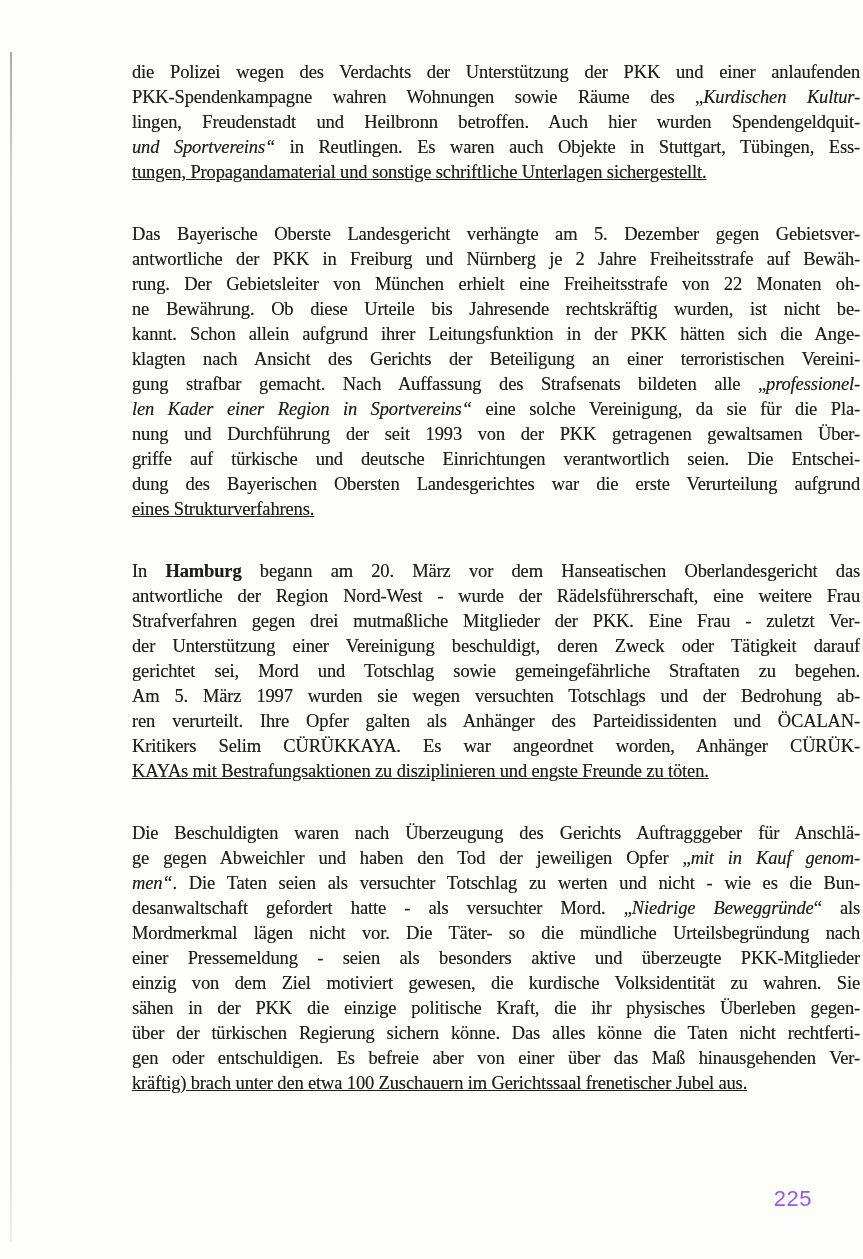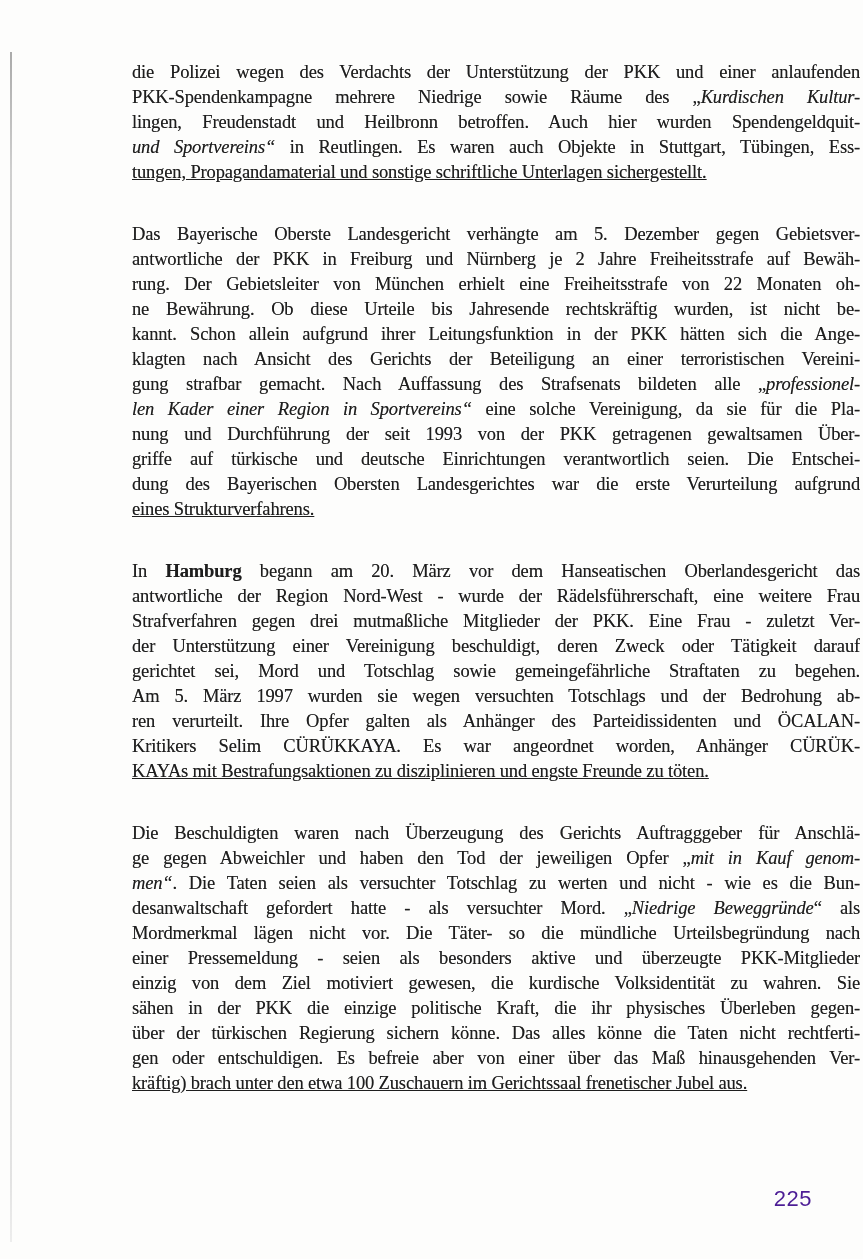--- a/index.html
+++ b/index.html
@@ -52,32 +52,32 @@
   }
   .line i { font-style: italic; }
   .line b { font-weight: bold; }
   .page-number {
     position: absolute;
     right: 51px;
     top: 1186px;
     font-family: "Liberation Sans", sans-serif;
     font-size: 22px;
     letter-spacing: 0.5px;
-    color: #4c1d95;
+    color: #8b5cf6;
   }
 </style>
 </head>
 <body>
 
 <div class="page">
   <div class="scan-line"></div>
   <div class="text-block">
       <div class="paragraph">
         <div class="line"><span>die Polizei wegen des Verdachts der Unterstützung der PKK und einer anlaufenden</span></div>
-        <div class="line"><span>PKK-Spendenkampagne mehrere Niedrige sowie Räume des „</span><i>Kurdischen Kultur-</i></div>
+        <div class="line"><span>PKK-Spendenkampagne wahren Wohnungen sowie Räume des „</span><i>Kurdischen Kultur-</i></div>
         <div class="line"><span>lingen, Freudenstadt und Heilbronn betroffen. Auch hier wurden Spendengeldquit-</span></div>
         <div class="line"><i>und Sportvereins“</i><span> in Reutlingen. Es waren auch Objekte in Stuttgart, Tübingen, Ess-</span></div>
         <div class="line last"><span>tungen, Propagandamaterial und sonstige schriftliche Unterlagen sichergestellt.</span></div>
       </div>
       <div class="paragraph">
         <div class="line"><span>Das Bayerische Oberste Landesgericht verhängte am 5. Dezember gegen Gebietsver-</span></div>
         <div class="line"><span>antwortliche der PKK in Freiburg und Nürnberg je 2 Jahre Freiheitsstrafe auf Bewäh-</span></div>
         <div class="line"><span>rung. Der Gebietsleiter von München erhielt eine Freiheitsstrafe von 22 Monaten oh-</span></div>
         <div class="line"><span>ne Bewährung. Ob diese Urteile bis Jahresende rechtskräftig wurden, ist nicht be-</span></div>
         <div class="line"><span>kannt. Schon allein aufgrund ihrer Leitungsfunktion in der PKK hätten sich die Ange-</span></div>

